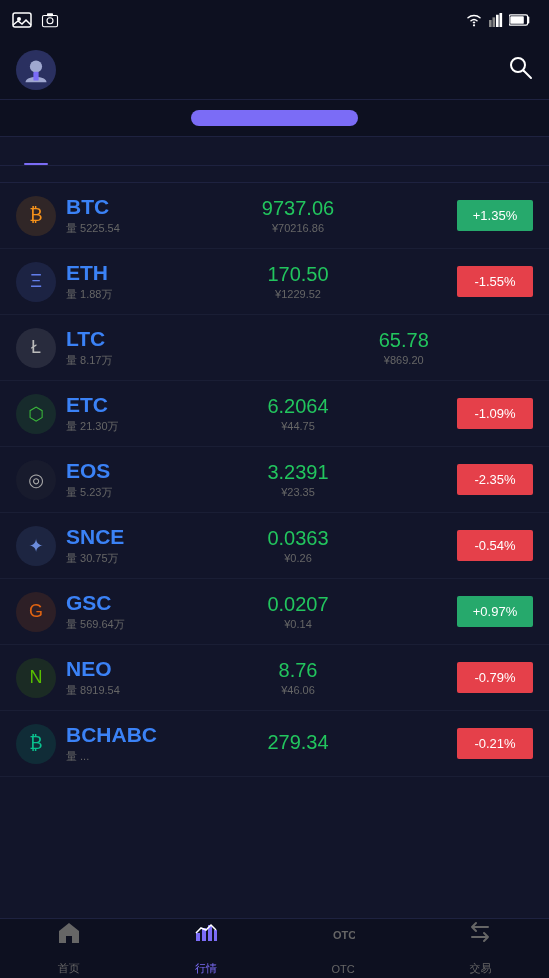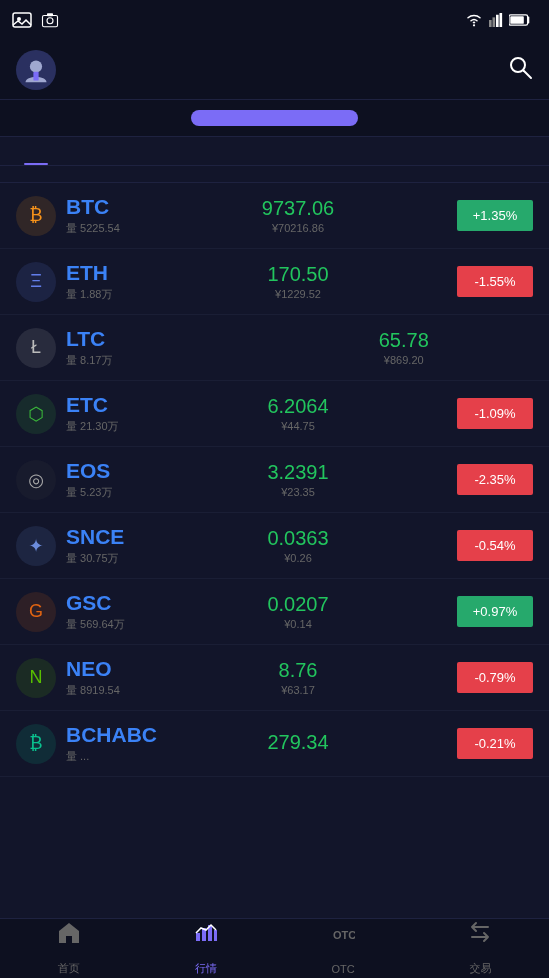--- a/index.html
+++ b/index.html
@@ -437,21 +437,21 @@
     <div class="coin-row">
     <div class="coin-left">
       <div class="coin-icon neo-icon">N</div>
       <div class="coin-info">
         <div class="coin-name">NEO</div>
         <div class="coin-vol">量 8919.54</div>
       </div>
     </div>
     <div class="coin-price">
       <div class="price-main">8.76</div>
-      <div class="price-cny">¥63.17</div>
+      <div class="price-cny">¥46.06</div>
     </div>
     <div class="coin-change">
       <span class="change-badge change-negative">-0.79%</span>
     </div>
   </div>
     <div class="coin-row">
     <div class="coin-left">
       <div class="coin-icon bchabc-icon">₿</div>
       <div class="coin-info">
         <div class="coin-name">BCHABC</div>

